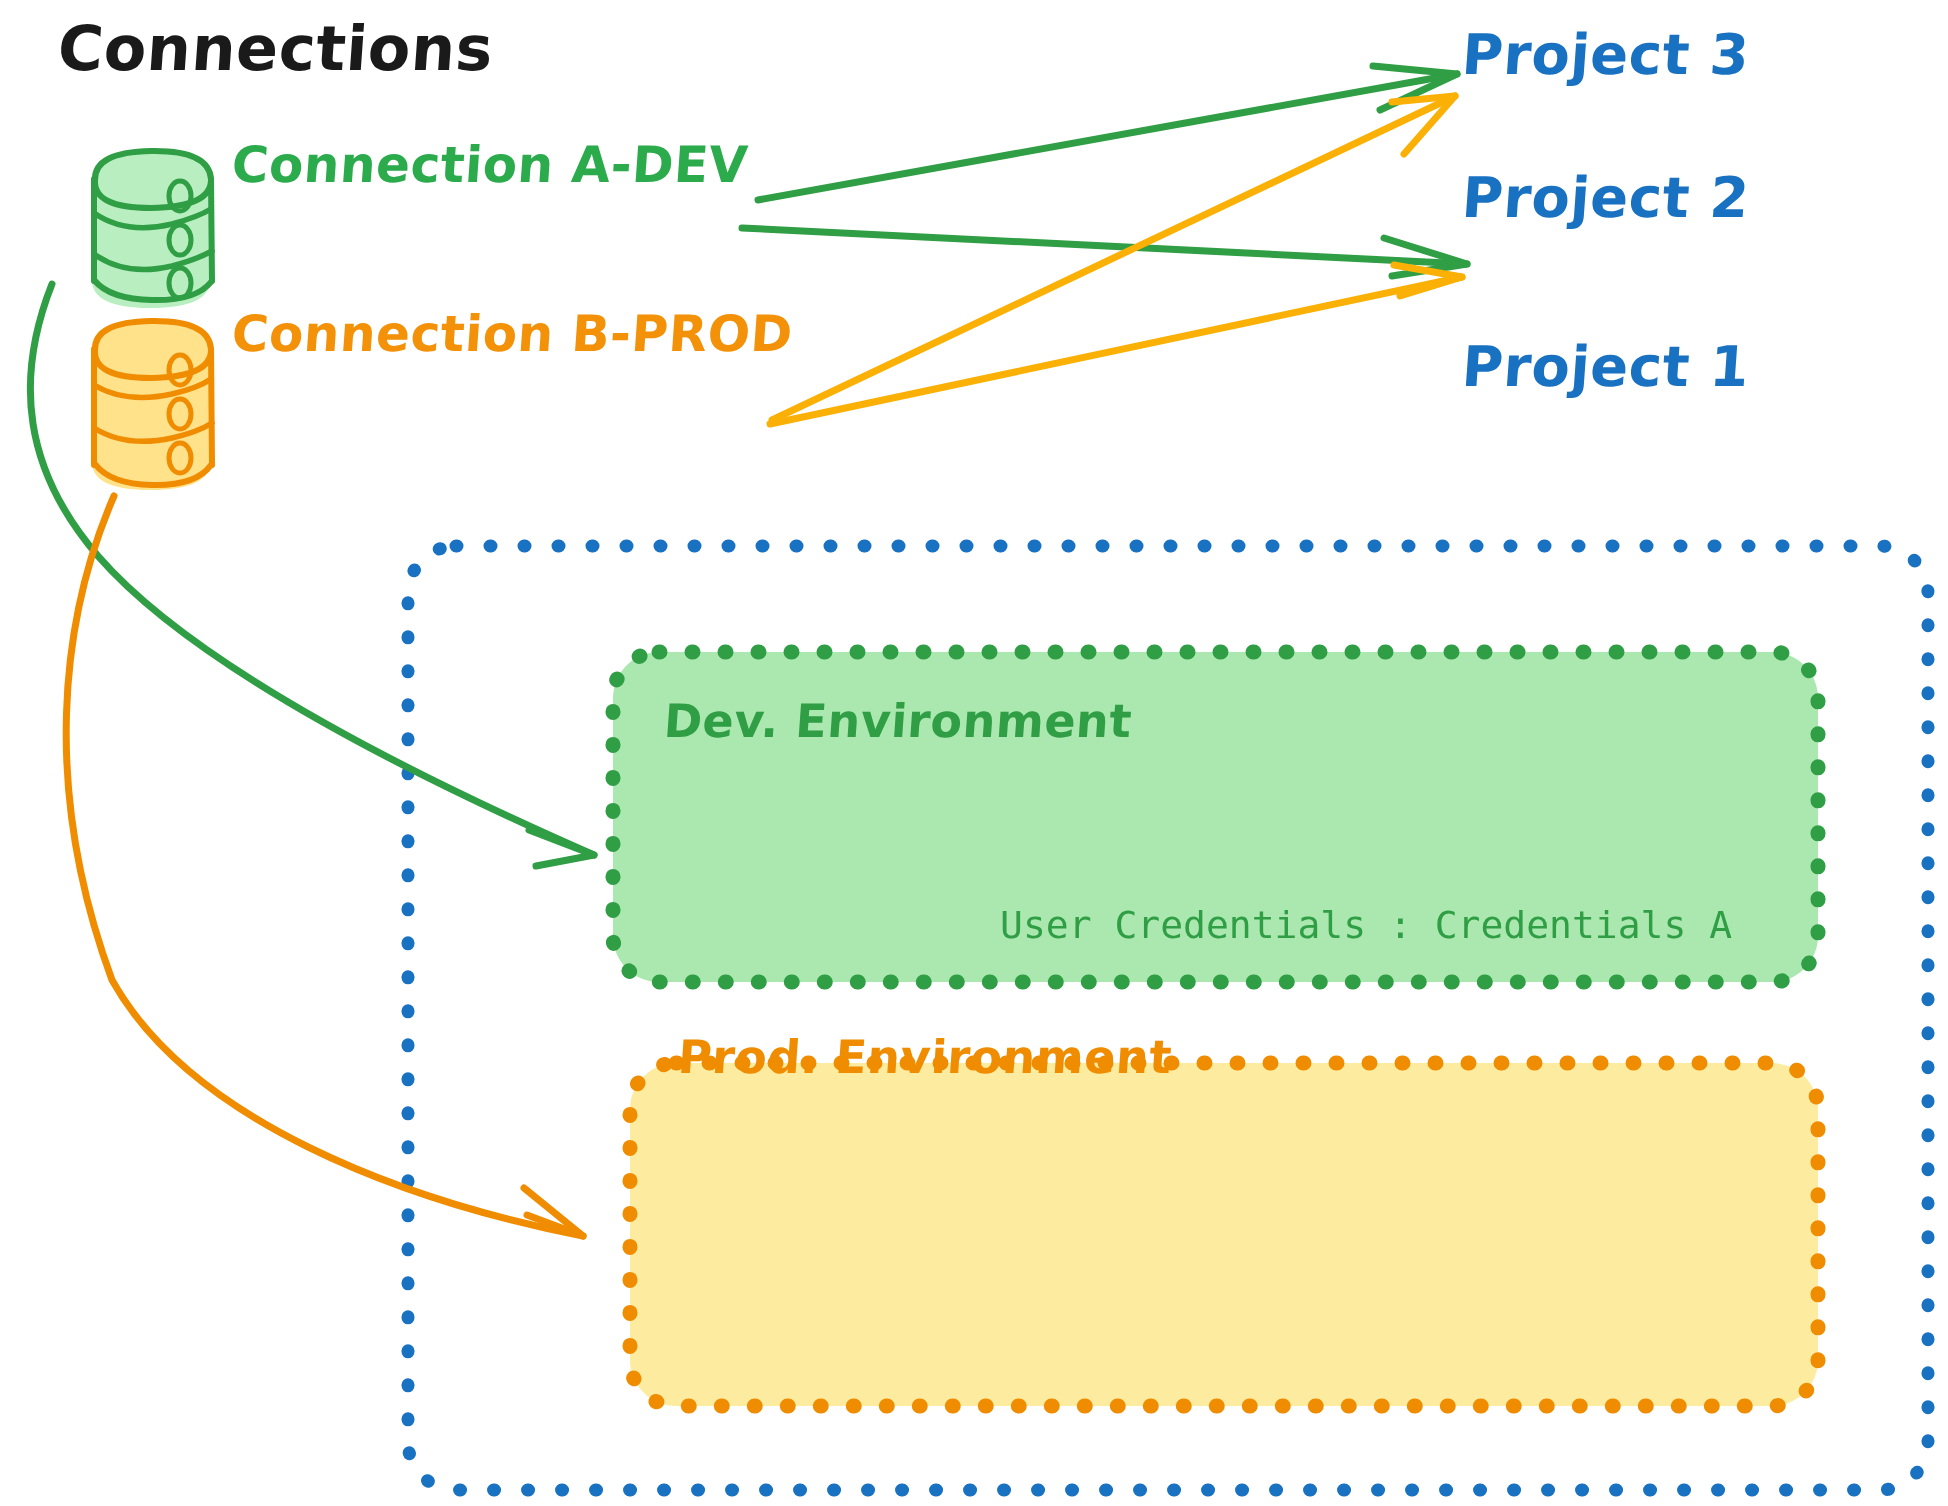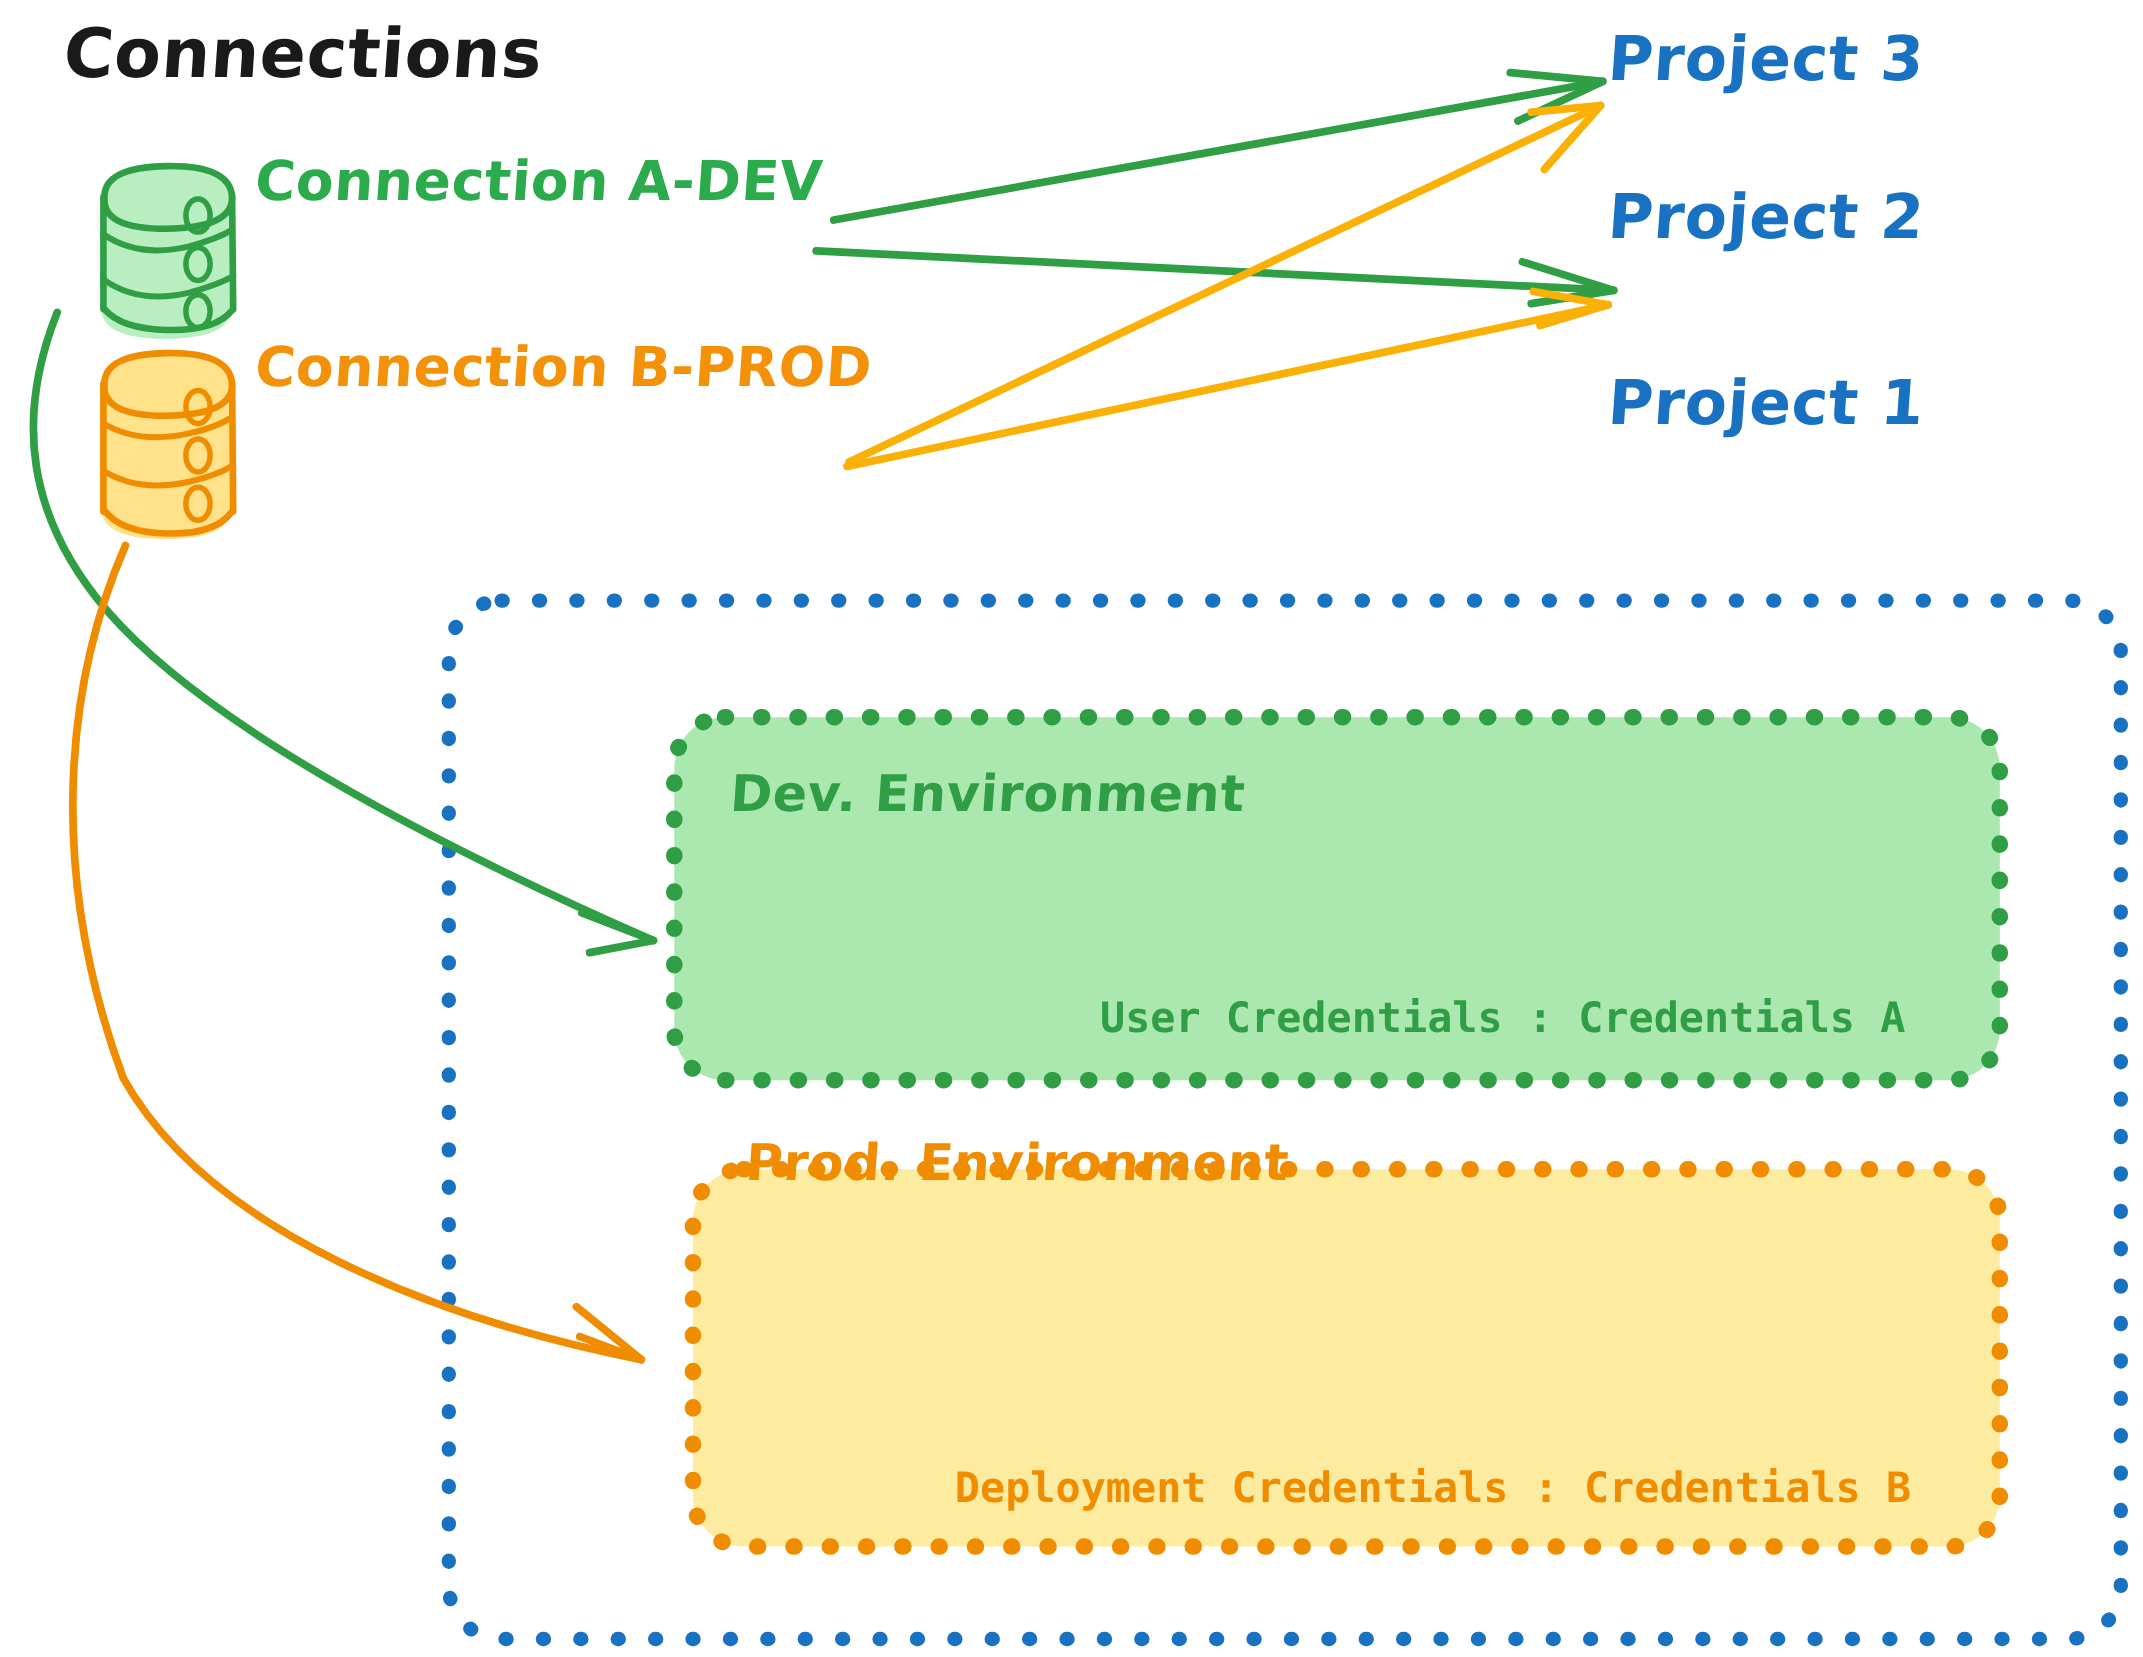--- a/index.html
+++ b/index.html
@@ -28,21 +28,21 @@
     font-family: "DejaVu Sans", sans-serif;
     letter-spacing: 0.5px;
   }
   .hand {
     font-family: "DejaVu Sans", sans-serif;
     font-weight: 600;
     transform: skewX(-4deg);
   }
   .mono {
     font-family: "DejaVu Sans Mono", monospace;
-    font-weight: 700;
+    font-weight: 400;
     letter-spacing: 0px;
   }
   #title-connections {
     left: 58px;
     top: 12px;
     font-size: 62px;
     color: #1a1a1a;
     font-weight: 700;
   }
   #label-conn-a {
@@ -188,15 +188,14 @@
   <div class="lbl hand" id="label-project-2">Project 2</div>
 
   <div class="lbl hand" id="label-project-1">Project 1</div>
 
   <div class="lbl hand" id="label-dev-env">Dev. Environment</div>
 
   <div class="lbl mono" id="label-dev-creds">User Credentials : Credentials A</div>
 
   <div class="lbl hand" id="label-prod-env">Prod. Environment</div>
 
-  <div class="lbl mono" id="label-prod-creds">Deployment Credentials : Credentials B</div>
 
 </div>
 
 </body></html>

